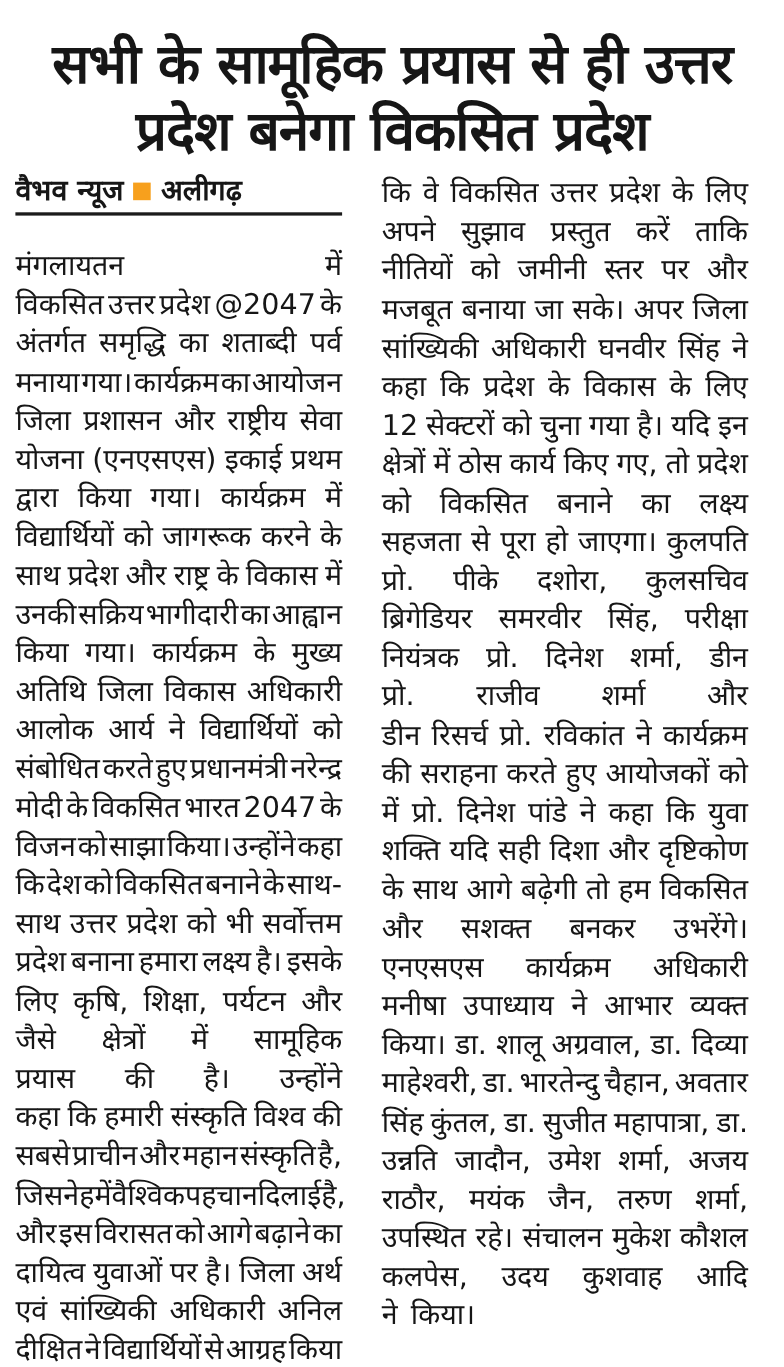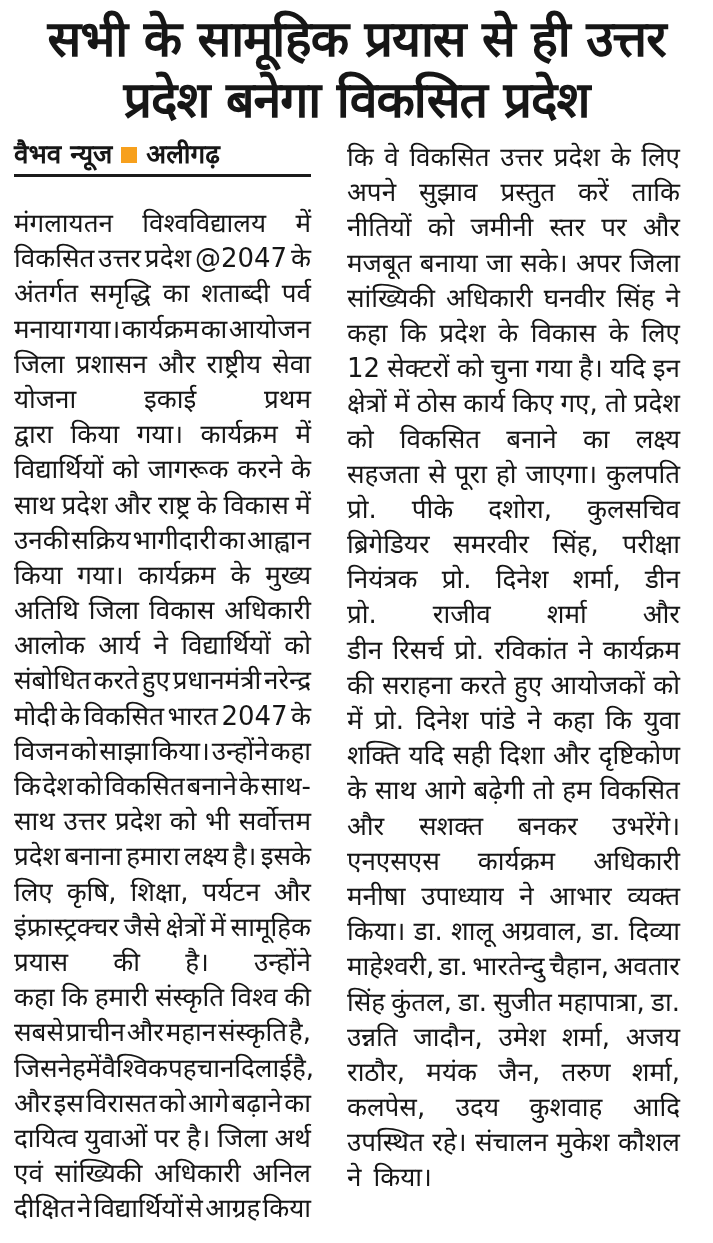--- a/index.html
+++ b/index.html
@@ -7,21 +7,21 @@
     position:relative;
     width:713px;height:1243px;
     background:#ffffff;
     color:#161616;
     font-family:"DejaVu Sans","Liberation Sans",sans-serif;
     overflow:hidden;
     margin:0 auto;
   }
   .headline{
     margin:0;
-    padding:9px 6px 0 6px;
+    padding:28px 6px 0 6px;
     text-align:center;
     font-size:50px;
     line-height:61px;
     font-weight:bold;
     letter-spacing:-1px;
   }
   .headline .hl{display:block;}
   .columns{
     display:flex;
     gap:36px;
@@ -84,21 +84,20 @@
     <div class="col-left">
       <div class="byline">
         <span>वैभव न्यूज</span>
         <span class="byline-bullet" style="background: rgb(247, 160, 29);"></span>
         <span>अलीगढ़</span>
       </div>
       <div class="rule"></div>
       <div class="body">
           <div class="body-line">
             <span>मंगलायतन</span>
-            <span>विश्वविद्यालय</span>
             <span>में</span>
           </div>
           <div class="body-line">
             <span>विकसित</span>
             <span>उत्तर</span>
             <span>प्रदेश</span>
             <span>@2047</span>
             <span>के</span>
           </div>
           <div class="body-line">
@@ -117,20 +116,21 @@
           </div>
           <div class="body-line">
             <span>जिला</span>
             <span>प्रशासन</span>
             <span>और</span>
             <span>राष्ट्रीय</span>
             <span>सेवा</span>
           </div>
           <div class="body-line">
             <span>योजना</span>
+            <span>(एनएसएस)</span>
             <span>इकाई</span>
             <span>प्रथम</span>
           </div>
           <div class="body-line">
             <span>द्वारा</span>
             <span>किया</span>
             <span>गया।</span>
             <span>कार्यक्रम</span>
             <span>में</span>
           </div>
@@ -226,21 +226,20 @@
             <span>इसके</span>
           </div>
           <div class="body-line">
             <span>लिए</span>
             <span>कृषि,</span>
             <span>शिक्षा,</span>
             <span>पर्यटन</span>
             <span>और</span>
           </div>
           <div class="body-line">
-            <span>इंफ्रास्ट्रक्चर</span>
             <span>जैसे</span>
             <span>क्षेत्रों</span>
             <span>में</span>
             <span>सामूहिक</span>
           </div>
           <div class="body-line">
             <span>प्रयास</span>
             <span>की</span>
             <span>है।</span>
             <span>उन्होंने</span>
@@ -505,33 +504,33 @@
             <span>अजय</span>
           </div>
           <div class="body-line">
             <span>राठौर,</span>
             <span>मयंक</span>
             <span>जैन,</span>
             <span>तरुण</span>
             <span>शर्मा,</span>
           </div>
           <div class="body-line">
-            <span>कलपेस,</span>
-            <span>उदय</span>
-            <span>कुशवाह</span>
-            <span>आदि</span>
-          </div>
-          <div class="body-line">
             <span>उपस्थित</span>
             <span>रहे।</span>
             <span>संचालन</span>
             <span>मुकेश</span>
             <span>कौशल</span>
           </div>
           <div class="body-line">
+            <span>कलपेस,</span>
+            <span>उदय</span>
+            <span>कुशवाह</span>
+            <span>आदि</span>
+          </div>
+          <div class="body-line">
             <span>ने</span>
             <span>किया।</span>
           </div>
         </div>
     </div>
 
   </div>
 </div>
 
 </body></html>

